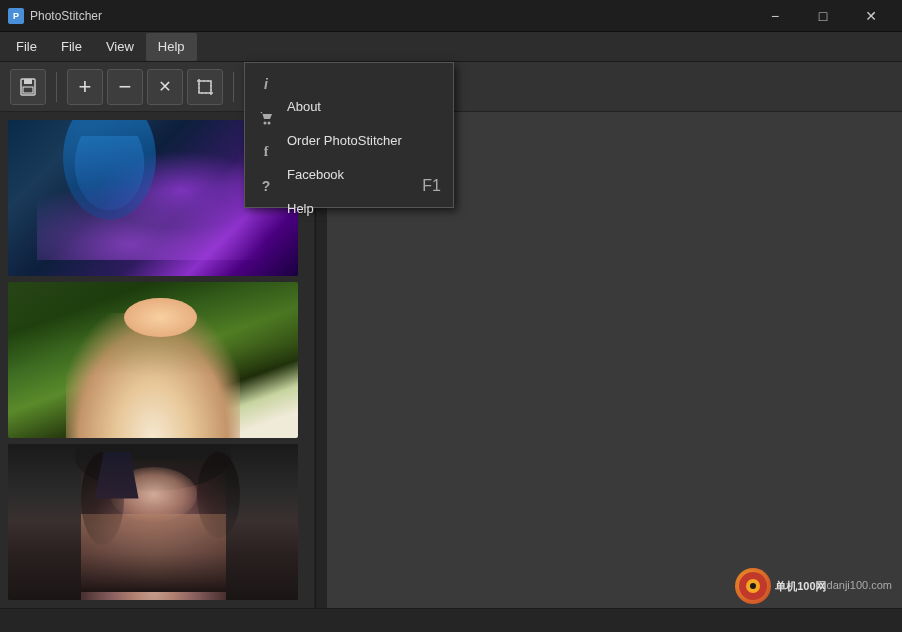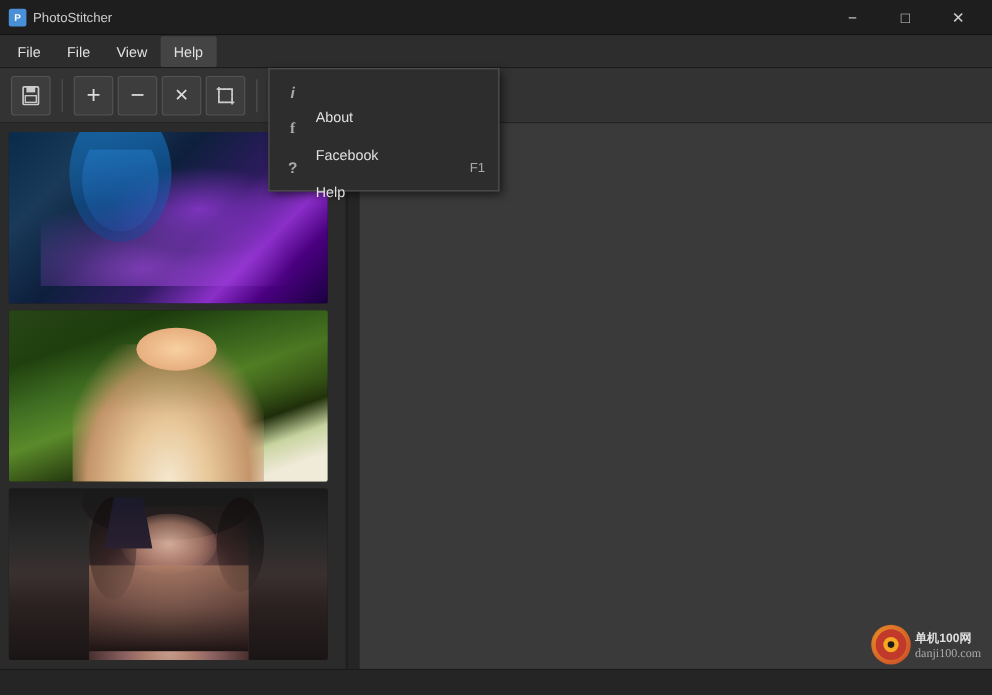--- a/index.html
+++ b/index.html
@@ -58,21 +58,21 @@
       color: #ccc;
       font-size: 14px;
       cursor: pointer;
     }
 
     
     .menu-bar {
       height: 30px;
       background: #2d2d2d;
       display: flex;
-      align-items: flex-end;
+      align-items: center;
       padding: 0 4px;
       border-bottom: 1px solid #1a1a1a;
     }
     .menu-item {
       padding: 4px 12px;
       cursor: pointer;
       color: #e0e0e0;
       border-radius: 2px;
       height: 28px;
       display: flex;
@@ -190,21 +190,21 @@
       justify-content: center;
       font-size: 13px;
       flex-shrink: 0;
     }
     .dropdown-label {
       flex: 1;
       font-size: 13px;
       margin-top: 44px;
     }
     .dropdown-shortcut {
-      font-size: 12px;
+      font-size: 16px;
       color: #aaa;
     }
 
     
     .watermark {
       position: absolute;
       bottom: 28px;
       right: 10px;
       display: flex;
       align-items: center;
@@ -218,25 +218,24 @@
       border-radius: 50%;
       background: radial-gradient(circle at 40% 40%, #f5a623, #c0392b);
       display: flex;
       align-items: center;
       justify-content: center;
       font-size: 16px;
       color: white;
     }
     .watermark-text {
       display: flex;
-      flex-direction: column;
       font-size: 11px;
     }
     .watermark-text span:first-child { color: #e0e0e0; font-weight: bold; }
-    .watermark-text span:last-child { color: #aaa; font-family: Liberation Serif, serif; }
+    .watermark-text span:last-child { color: #aaa; }
 
     
     .image-panel::-webkit-scrollbar { width: 8px; }
     .image-panel::-webkit-scrollbar-track { background: #252525; }
     .image-panel::-webkit-scrollbar-thumb { background: #555; border-radius: 4px; }
 
     
     .thumb-img1 {
       width: 100%;
       height: 100%;
@@ -478,20 +477,31 @@
 <div class="dropdown-menu">
 
   <div class="dropdown-item">
     <div class="dropdown-icon">
       <span style="color:#aaa;font-style:italic;font-weight:bold;font-size:14px;">i</span>
     </div>
     <span class="dropdown-label">About</span>
     <span class="dropdown-shortcut"></span>
   </div>
 
+  <div class="dropdown-item">
+    <div class="dropdown-icon">
+      <svg width="16" height="16" viewBox="0 0 16 16" fill="#aaa">
+        <path d="M2 2h2l2 7h6l2-5H5"></path>
+        <circle cx="7" cy="13" r="1.5" fill="#aaa"></circle>
+        <circle cx="11" cy="13" r="1.5" fill="#aaa"></circle>
+      </svg>
+    </div>
+    <span class="dropdown-label">Order PhotoStitcher</span>
+    <span class="dropdown-shortcut"></span>
+  </div>
 
 
   <div class="dropdown-item">
     <div class="dropdown-icon">
       <span style="color:#aaa;font-weight:bold;font-size:14px;font-family:serif;">f</span>
     </div>
     <span class="dropdown-label">Facebook</span>
     <span class="dropdown-shortcut"></span>
   </div>
 

